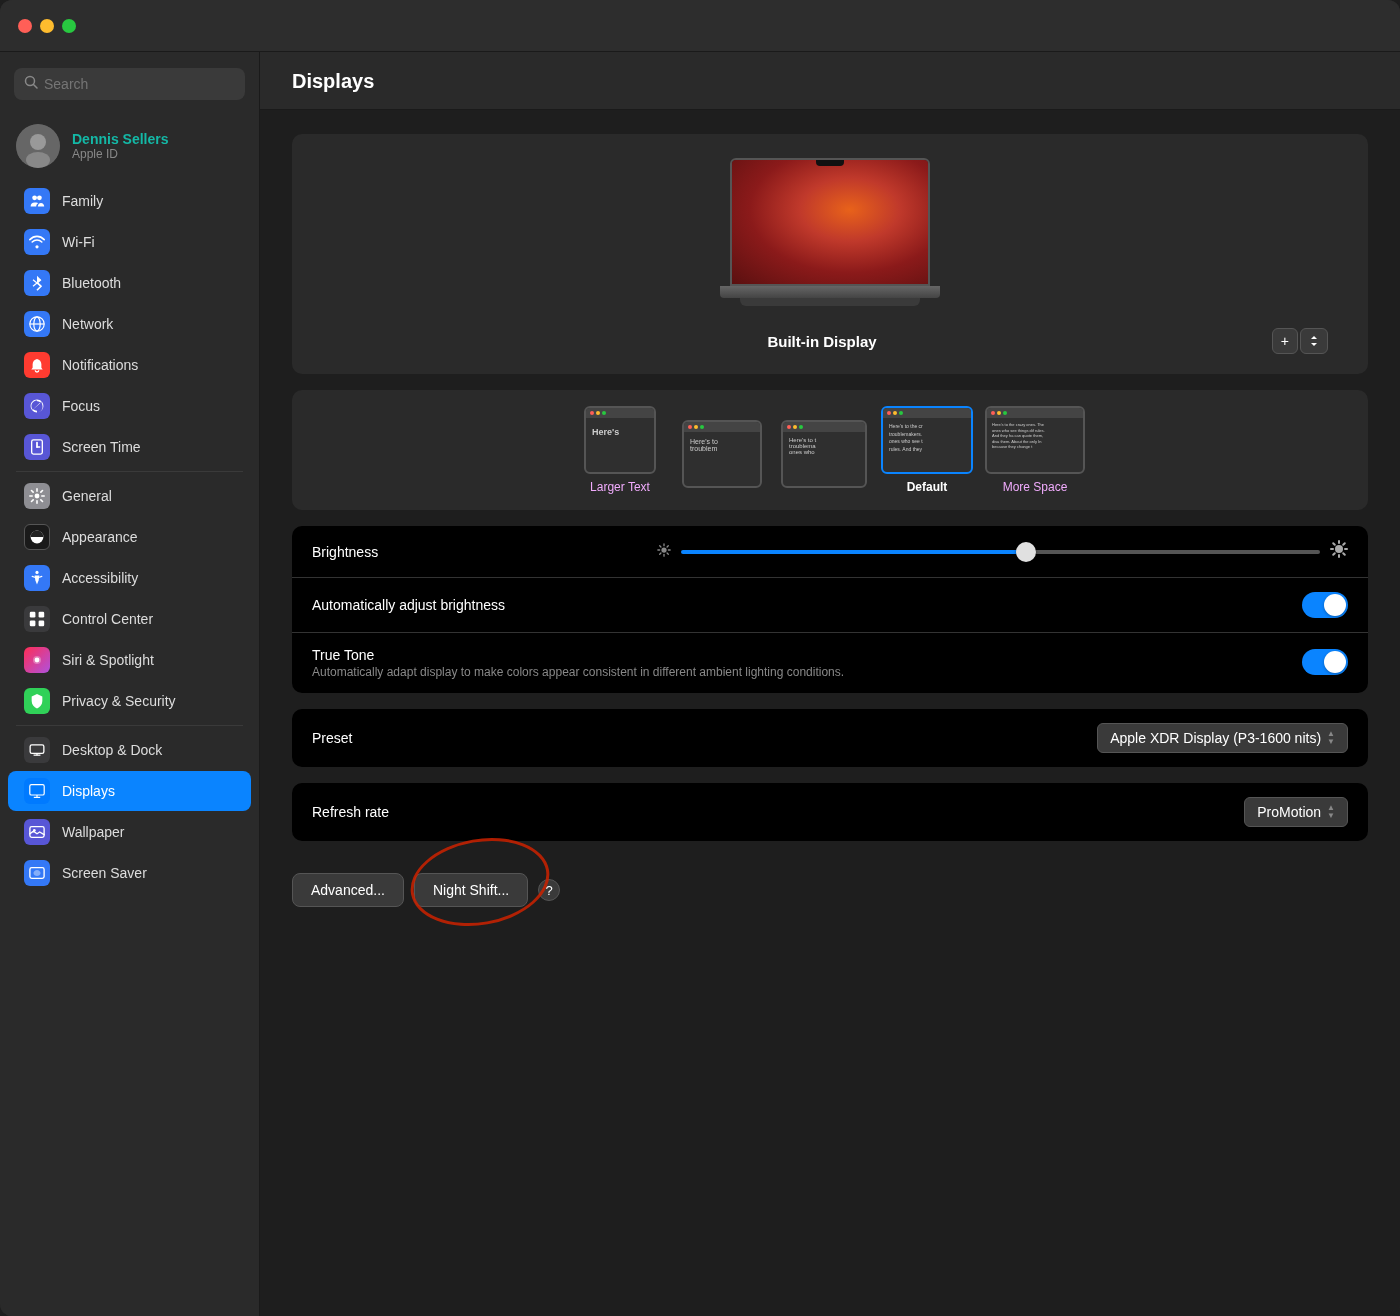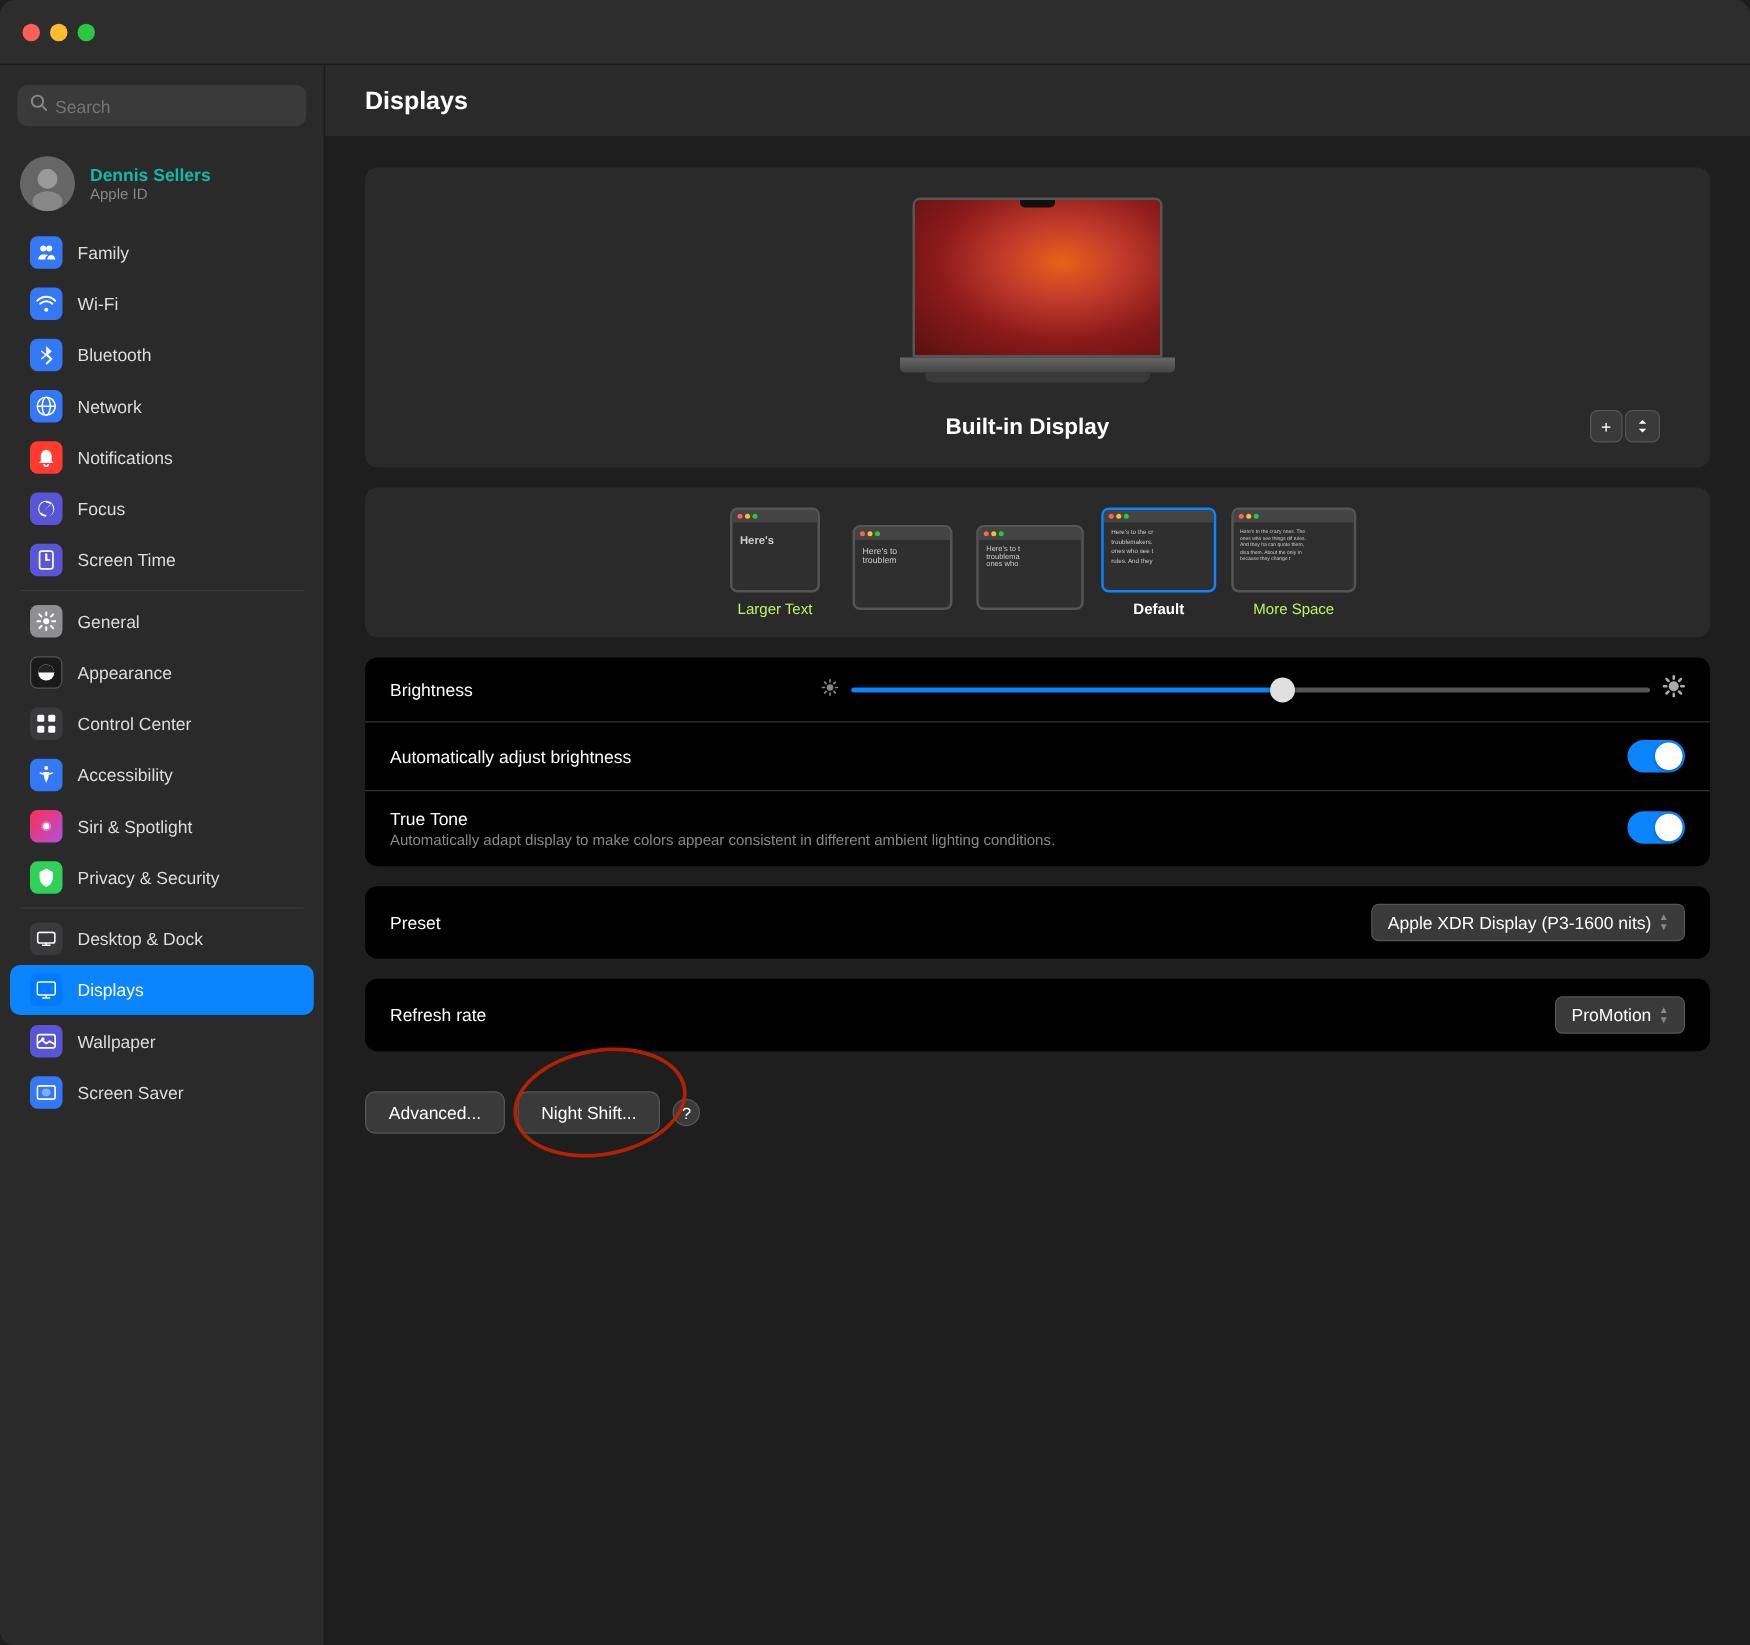--- a/index.html
+++ b/index.html
@@ -187,21 +187,21 @@
     }
 
     .display-name-row {
       display: flex;
       align-items: center;
       justify-content: space-between;
       padding: 12px 24px 0;
       width: 100%;
     }
     .display-name {
-      font-size: 18px;
+      font-size: 15px;
       font-weight: 700;
       color: #fff;
       flex: 1;
       text-align: center;
     }
     .display-buttons {
       display: flex;
       gap: 2px;
     }
     .display-btn {
@@ -442,21 +442,21 @@
       height: 4px;
       border-radius: 50%;
     }
     .res-box-content {
       flex: 1;
       padding: 3px 4px;
       overflow: hidden;
     }
     .res-item-label {
       font-size: 12px;
-      color: #bef264;
+      color: #f0abfc;
       text-align: center;
     }
     .res-item-label.selected-label {
       font-weight: 700;
       color: #fff;
     }
   </style>
 </head>
 <body>
 
@@ -592,40 +592,40 @@
         <div class="item-icon" style="background:#1a1a1a; border: 1px solid #555;">
           <svg width="16" height="16" viewBox="0 0 20 20">
             <circle cx="10" cy="10" r="8" fill="white"></circle>
             <path d="M10 2C5.6 2 2 5.6 2 10h16c0-4.4-3.6-8-8-8z" fill="#222"></path>
           </svg>
         </div>
         <span>Appearance</span>
       </div>
 
       <div class="sidebar-item">
+        <div class="item-icon icon-accessibility">
+          <svg width="16" height="16" viewBox="0 0 20 20" fill="white">
+            <circle cx="10" cy="3" r="2"></circle>
+            <path d="M7 7h6l-1 6-2 5-2-5-1-6z"></path>
+            <path d="M4 8l3 1M16 8l-3 1" stroke="white" stroke-width="1.5" stroke-linecap="round"></path>
+          </svg>
+        </div>
+        <span>Accessibility</span>
+      </div>
+
+      <div class="sidebar-item">
         <div class="item-icon icon-controlcenter">
           <svg width="16" height="16" viewBox="0 0 20 20" fill="white">
             <rect x="1" y="1" width="7" height="7" rx="1.5"></rect>
             <rect x="12" y="1" width="7" height="7" rx="1.5"></rect>
             <rect x="1" y="12" width="7" height="7" rx="1.5"></rect>
             <rect x="12" y="12" width="7" height="7" rx="1.5"></rect>
           </svg>
         </div>
         <span>Control Center</span>
-      </div>
-
-      <div class="sidebar-item">
-        <div class="item-icon icon-accessibility">
-          <svg width="16" height="16" viewBox="0 0 20 20" fill="white">
-            <circle cx="10" cy="3" r="2"></circle>
-            <path d="M7 7h6l-1 6-2 5-2-5-1-6z"></path>
-            <path d="M4 8l3 1M16 8l-3 1" stroke="white" stroke-width="1.5" stroke-linecap="round"></path>
-          </svg>
-        </div>
-        <span>Accessibility</span>
       </div>
 
       <div class="sidebar-item">
         <div class="item-icon" style="background: linear-gradient(135deg, #ff2d55, #af52de);">
           <svg width="16" height="16" viewBox="0 0 20 20" fill="white">
             <circle cx="10" cy="10" r="5" fill="white" opacity="0.3"></circle>
             <circle cx="10" cy="10" r="3" fill="white"></circle>
           </svg>
         </div>
         <span>Siri &amp; Spotlight</span>

